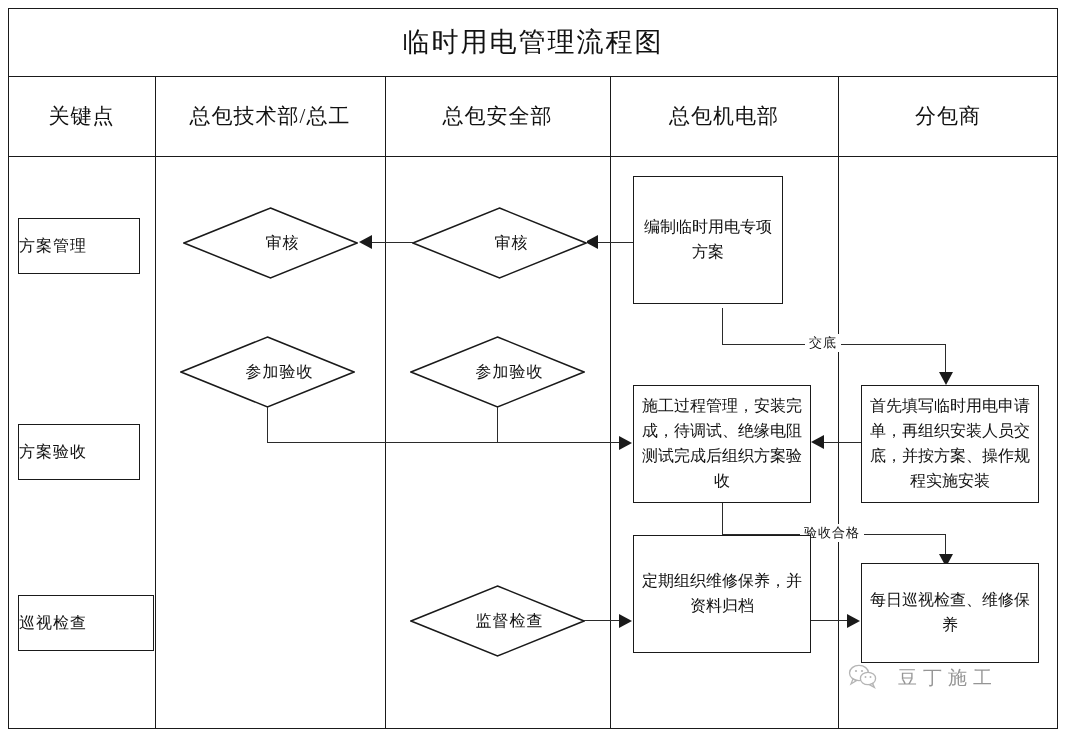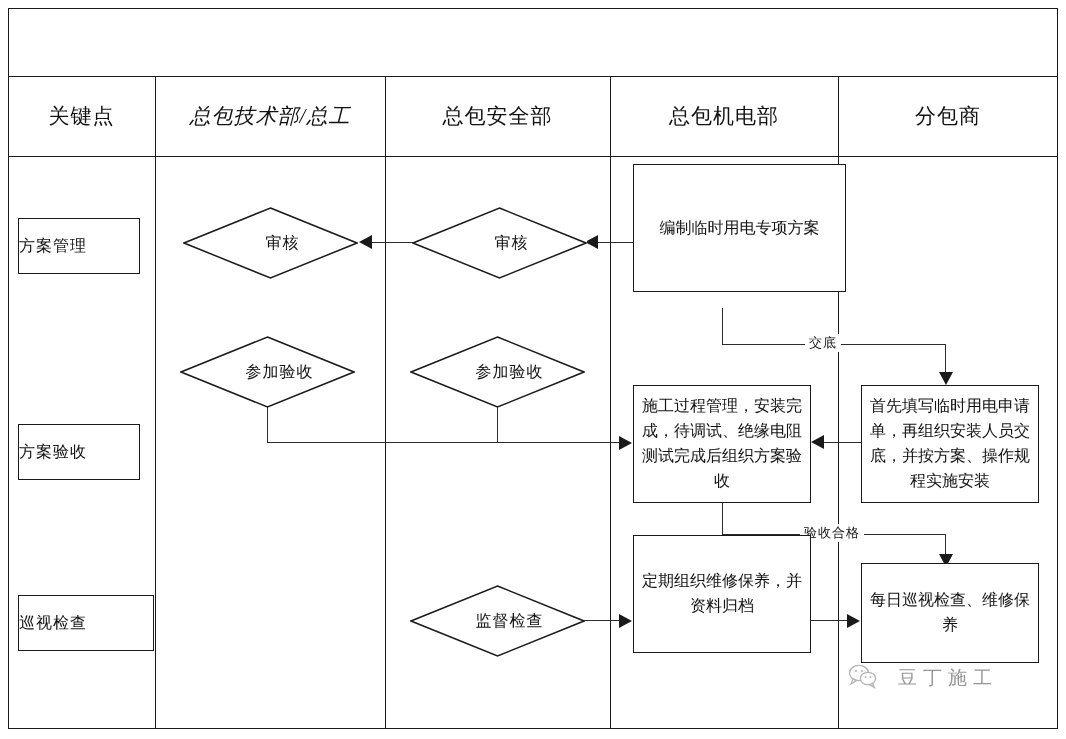--- a/index.html
+++ b/index.html
@@ -173,46 +173,47 @@
     font-family: "Liberation Serif", serif;
   }
 </style>
 </head>
 <body>
 
 <div id="page">
 
   <div class="frame"></div>
 
+  <div class="title">临时用电管理流程图</div>
 
   <div class="hline" style="top:76px;"></div>
   <div class="hline" style="top:156px;"></div>
 
   <div class="vline" style="left:155px; top:76px;  height:653px;"></div>
   <div class="vline" style="left:385px; top:76px;  height:653px;"></div>
   <div class="vline" style="left:610px; top:76px;  height:653px;"></div>
   <div class="vline" style="left:838px; top:76px;  height:653px;"></div>
 
   <div class="hdr" style="left:8px;   width:147px;">关键点</div>
-  <div class="hdr" style="left:155px; width:230px;font-style:italic;">总包技术部/总工</div>
+  <div class="hdr" style="left:155px; width:230px;">总包技术部/总工</div>
   <div class="hdr" style="left:385px; width:225px;">总包安全部</div>
   <div class="hdr" style="left:610px; width:228px;">总包机电部</div>
   <div class="hdr" style="left:838px; width:220px;">分包商</div>
 
   <div class="keybox" style="left:18px; top:218px; width:122px; height:56px;">
     <span>方案管理</span>
   </div>
   <div class="keybox" style="left:18px; top:424px; width:122px; height:56px;">
     <span>方案验收</span>
   </div>
   <div class="keybox" style="left:18px; top:595px; width:136px; height:56px;">
     <span>巡视检查</span>
   </div>
 
-  <div class="pbox" style="left:633px; top:164px; width:213px; height:128px;">
+  <div class="pbox" style="left:633px; top:176px; width:150px; height:128px;">
     <span>编制临时用电专项方案</span>
   </div>
 
   <div class="conn h" style="left:598px; top:242px; width:35px;"></div>
   <div class="arrow left" style="left:585px; top:235px;"></div>
 
   <div class="diamond" style="left:412px; top:207px; width:175px; height:72px;">
     <svg width="175" height="72" viewBox="0 0 175 72">
       <polygon points="87.5,1 174,36 87.5,71 1,36" fill="#ffffff" stroke="#1a1a1a" stroke-width="1.5"></polygon>
     </svg>

